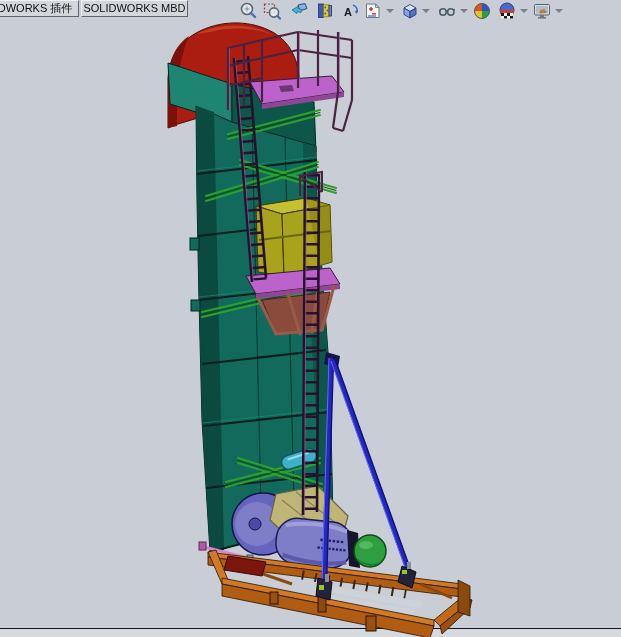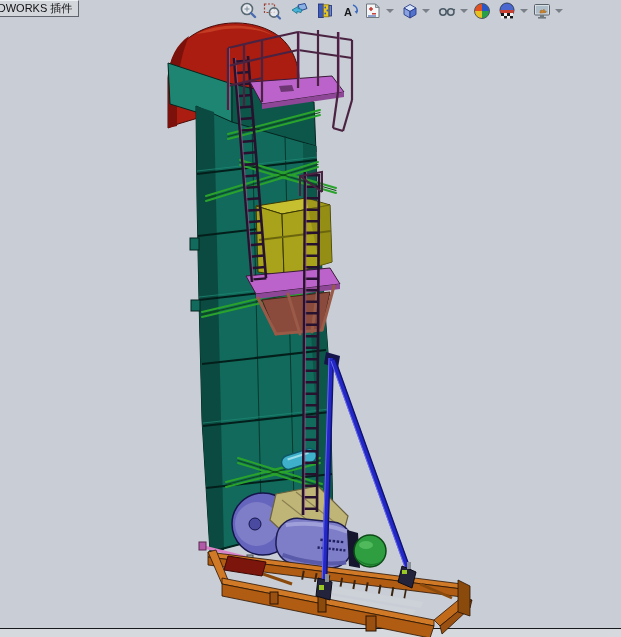--- a/index.html
+++ b/index.html
@@ -244,20 +244,21 @@
     <rect x="319" y="585" width="5" height="5" fill="#9ac823"></rect>
     <rect x="325" y="574" width="4" height="8" fill="#888e96"></rect>
     <polygon points="402,566 416,572 412,588 398,582" fill="#23233c" stroke="#0c0c18"></polygon>
     <rect x="402" y="570" width="5" height="4" fill="#9ac823"></rect>
     <rect x="407" y="562" width="4" height="7" fill="#888e96"></rect>
   </g>
 </svg>
 
 <div class="tabbar">
   <div class="cm-tab" style="left:-34px;width:113px;">SOLIDWORKS 插件</div>
+  <div class="cm-tab" style="left:81px;width:107px;">SOLIDWORKS MBD</div>
 </div>
 
 <div class="hud">
 
   <span class="hud-btn" style="left:238px">
     <svg viewBox="0 0 20 20">
       <circle cx="9" cy="8" r="5.5" fill="#eef2f5" fill-opacity="0.75" stroke="#5a6a74" stroke-width="1.6"></circle>
       <line x1="6.5" y1="8" x2="11.5" y2="8" stroke="#8898a4" stroke-width="1.2"></line>
       <line x1="9" y1="5.5" x2="9" y2="10.5" stroke="#8898a4" stroke-width="1.2"></line>
       <line x1="13" y1="12" x2="17" y2="16" stroke="#4a6ab0" stroke-width="2.4" stroke-linecap="round"></line>

